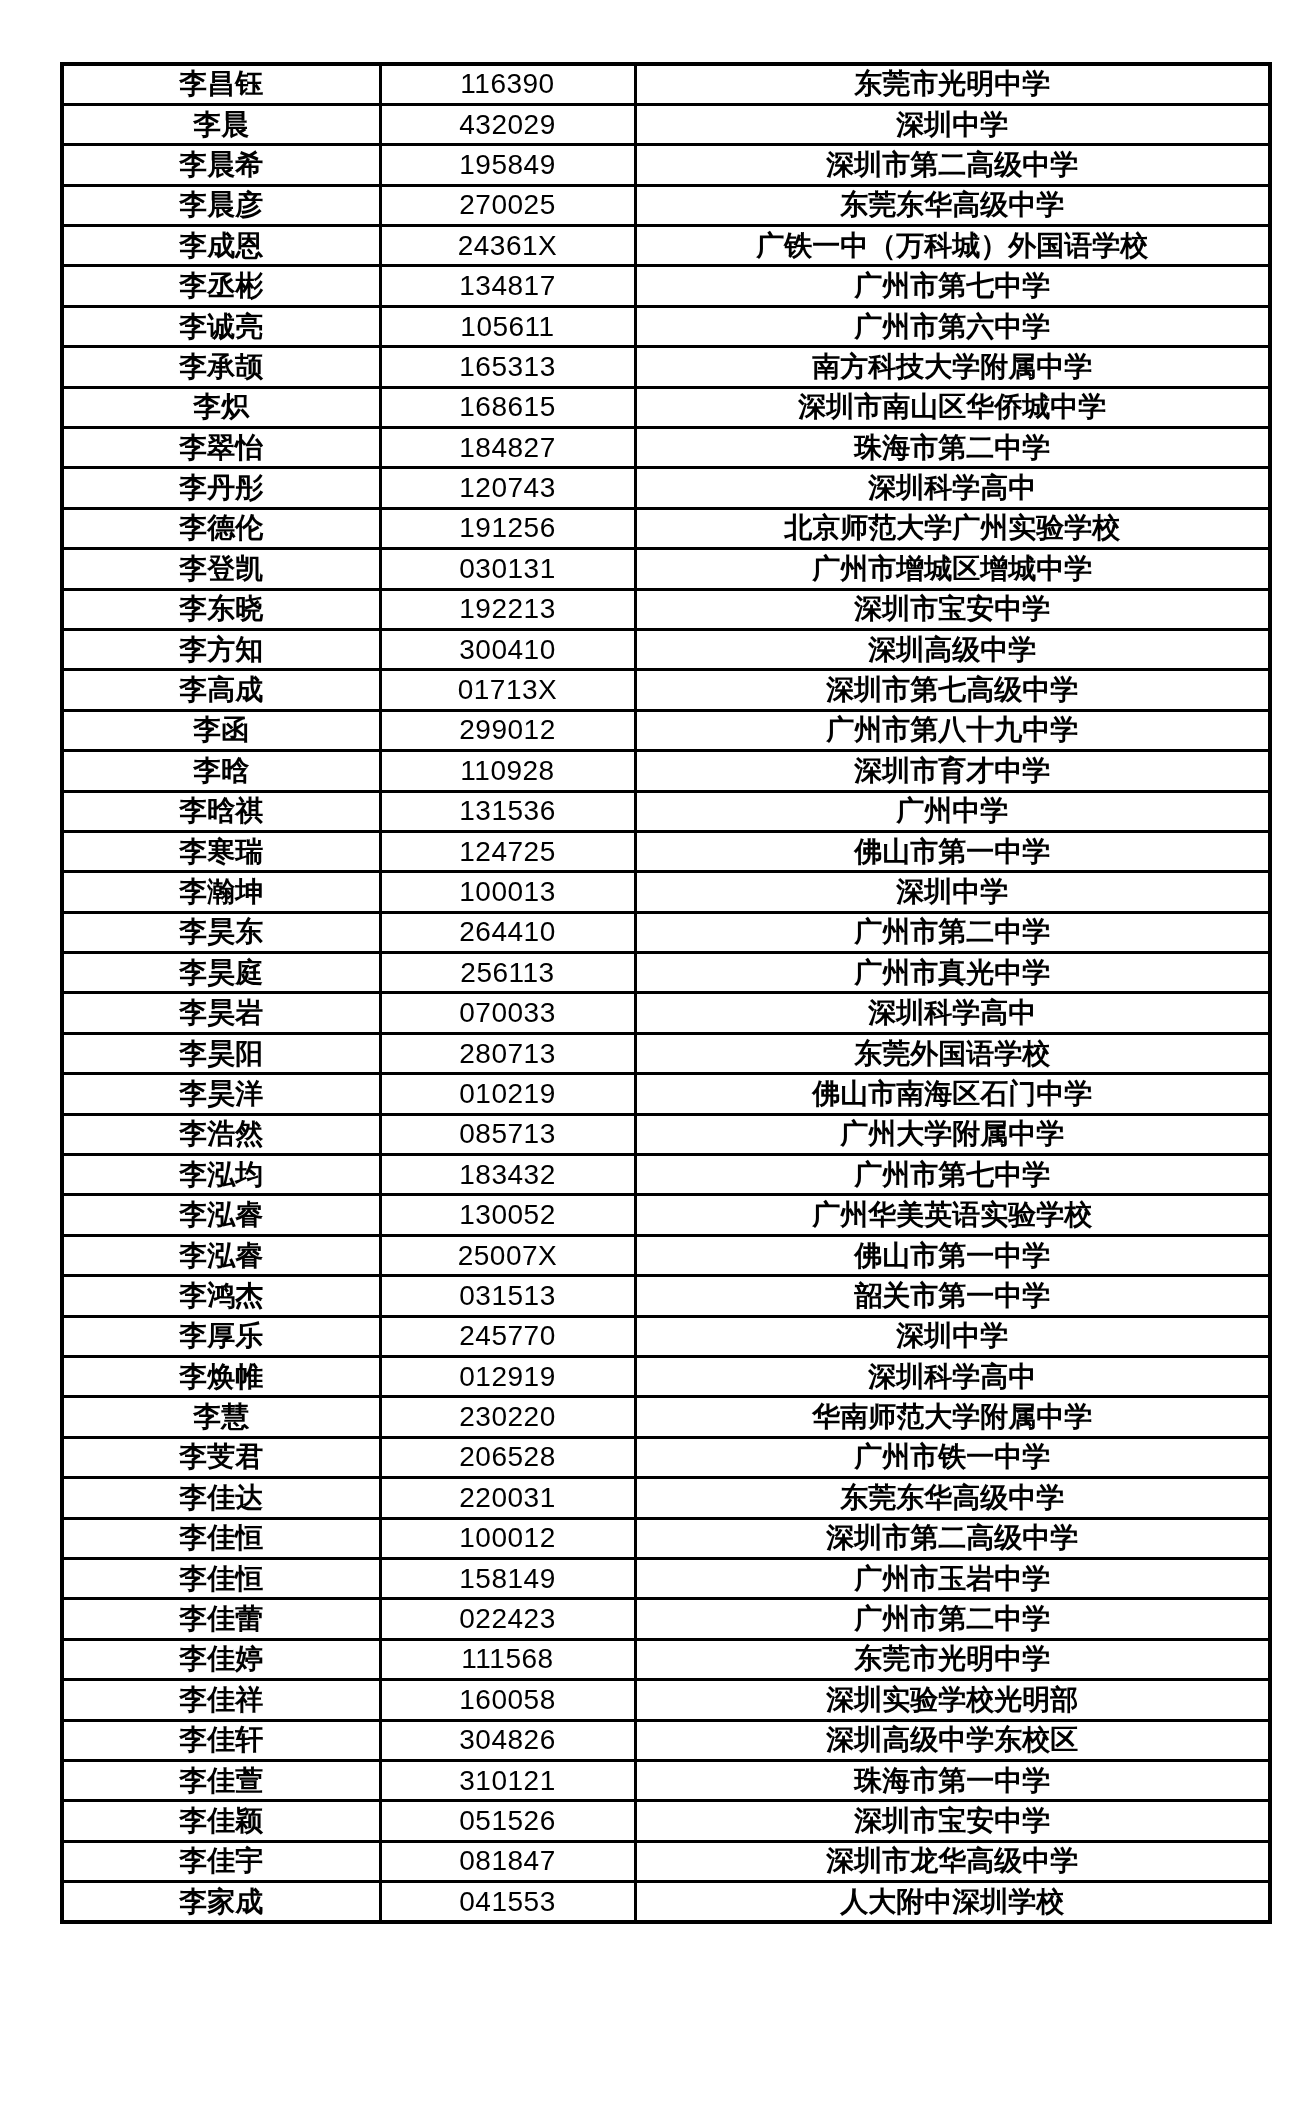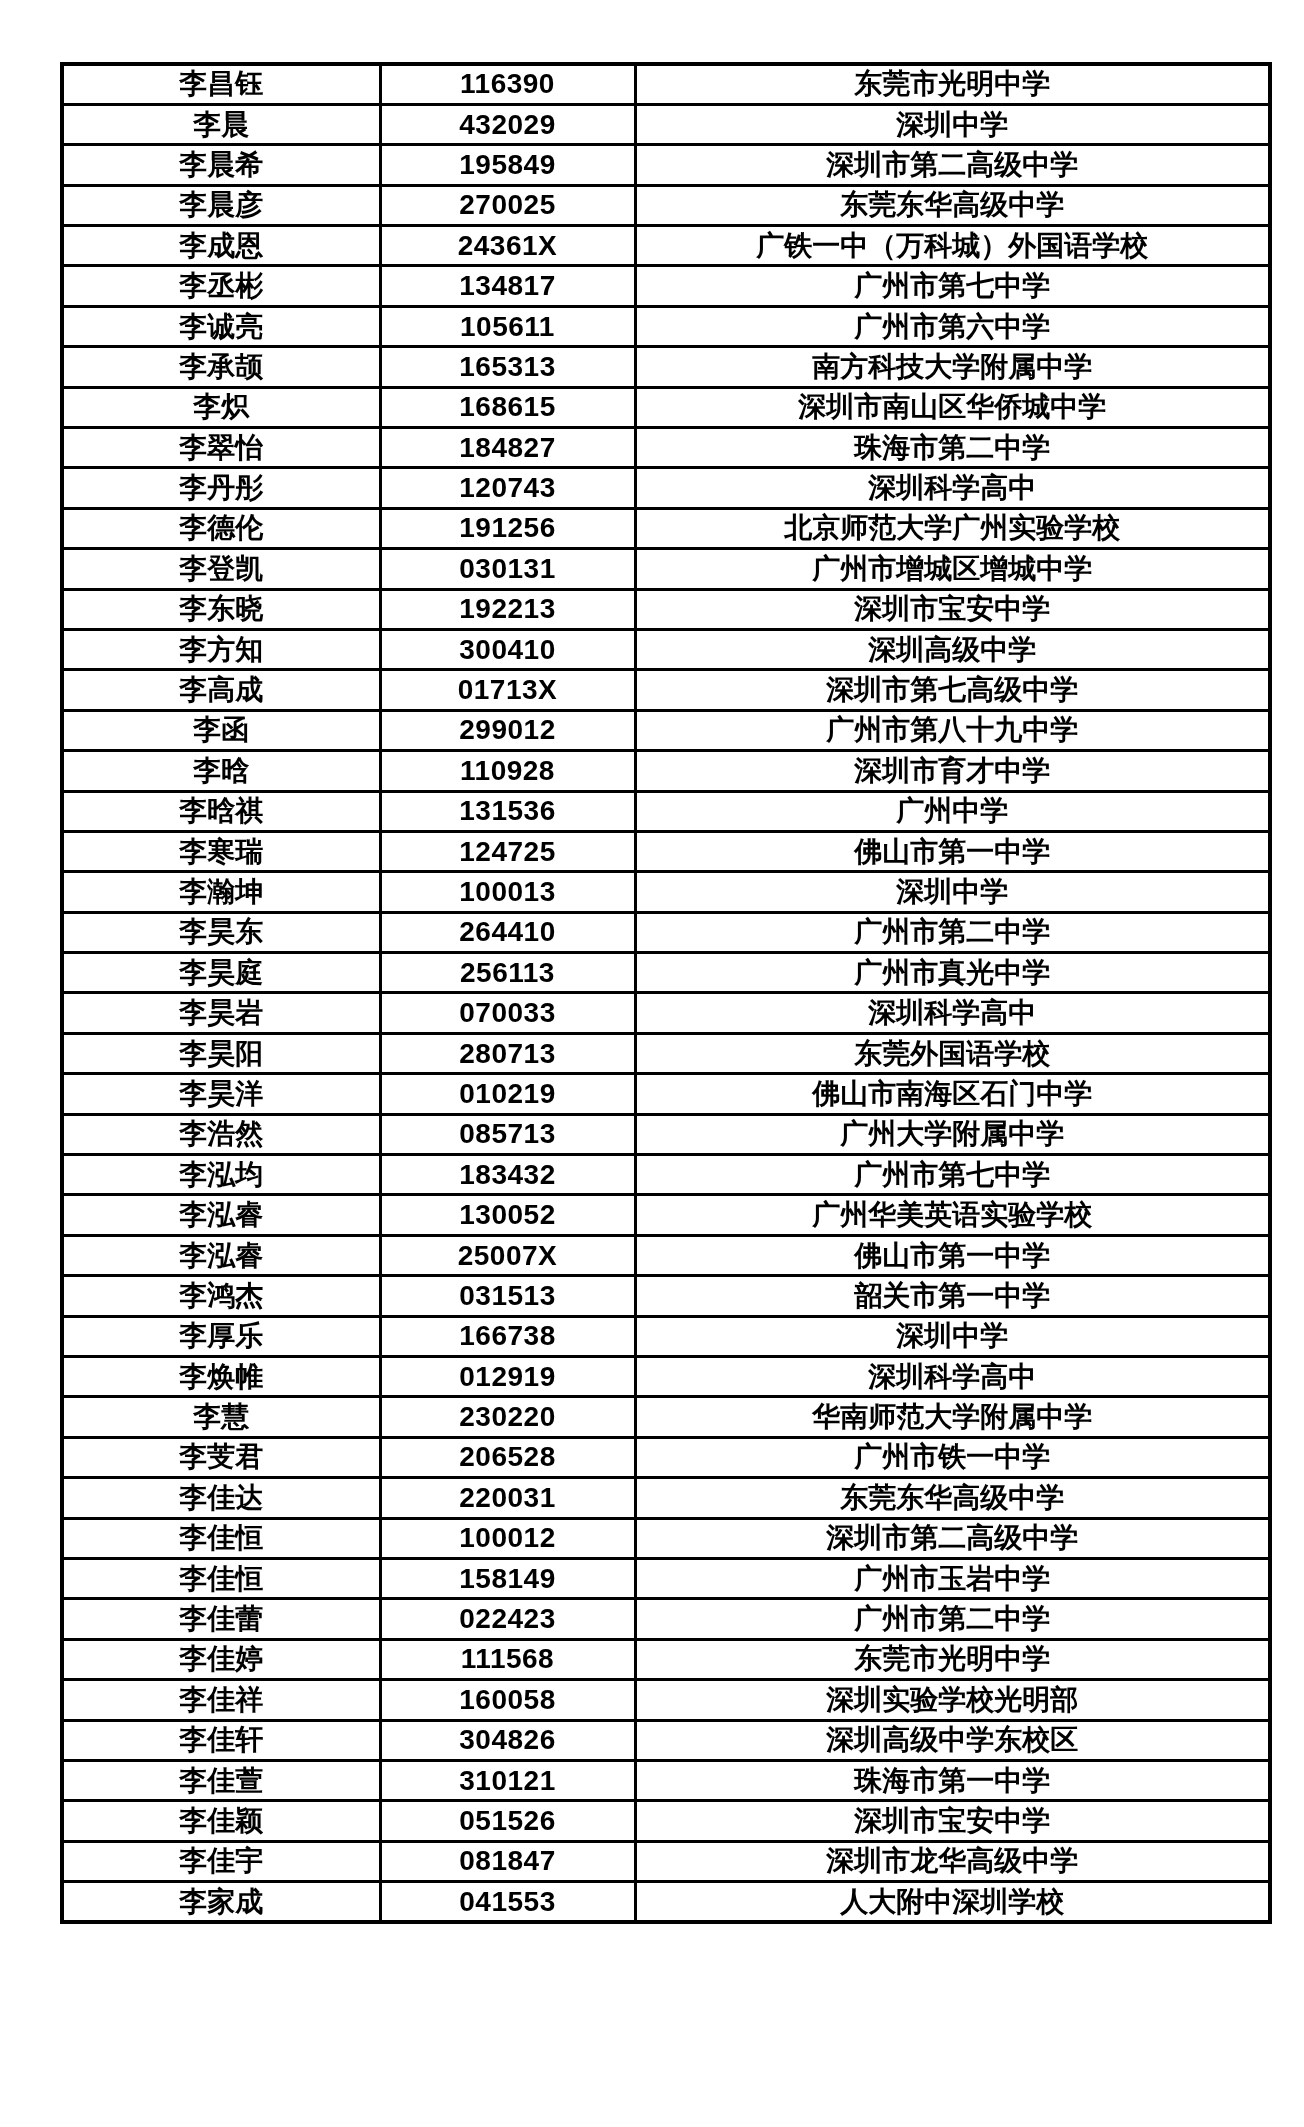--- a/index.html
+++ b/index.html
@@ -35,21 +35,21 @@
     font-family: "Liberation Sans", sans-serif;
     font-size: 28px;
     line-height: 1;
     white-space: nowrap;
     overflow: hidden;
   }
   td.name-cell, td.school-cell {
     font-weight: 700;
   }
   td.id-cell {
-    font-weight: 700;
+    font-weight: 400;
     font-size: 27px;
     letter-spacing: 0.5px;
   }
 </style>
 </head>
 <body>
 
 <div class="page">
   <table class="roster">
     <colgroup>
@@ -208,21 +208,21 @@
           <td class="id-cell">25007X</td>
           <td class="school-cell">佛山市第一中学</td>
         </tr>
         <tr>
           <td class="name-cell">李鸿杰</td>
           <td class="id-cell">031513</td>
           <td class="school-cell">韶关市第一中学</td>
         </tr>
         <tr>
           <td class="name-cell">李厚乐</td>
-          <td class="id-cell">166738</td>
+          <td class="id-cell">245770</td>
           <td class="school-cell">深圳中学</td>
         </tr>
         <tr>
           <td class="name-cell">李焕帷</td>
           <td class="id-cell">012919</td>
           <td class="school-cell">深圳科学高中</td>
         </tr>
         <tr>
           <td class="name-cell">李慧</td>
           <td class="id-cell">230220</td>

